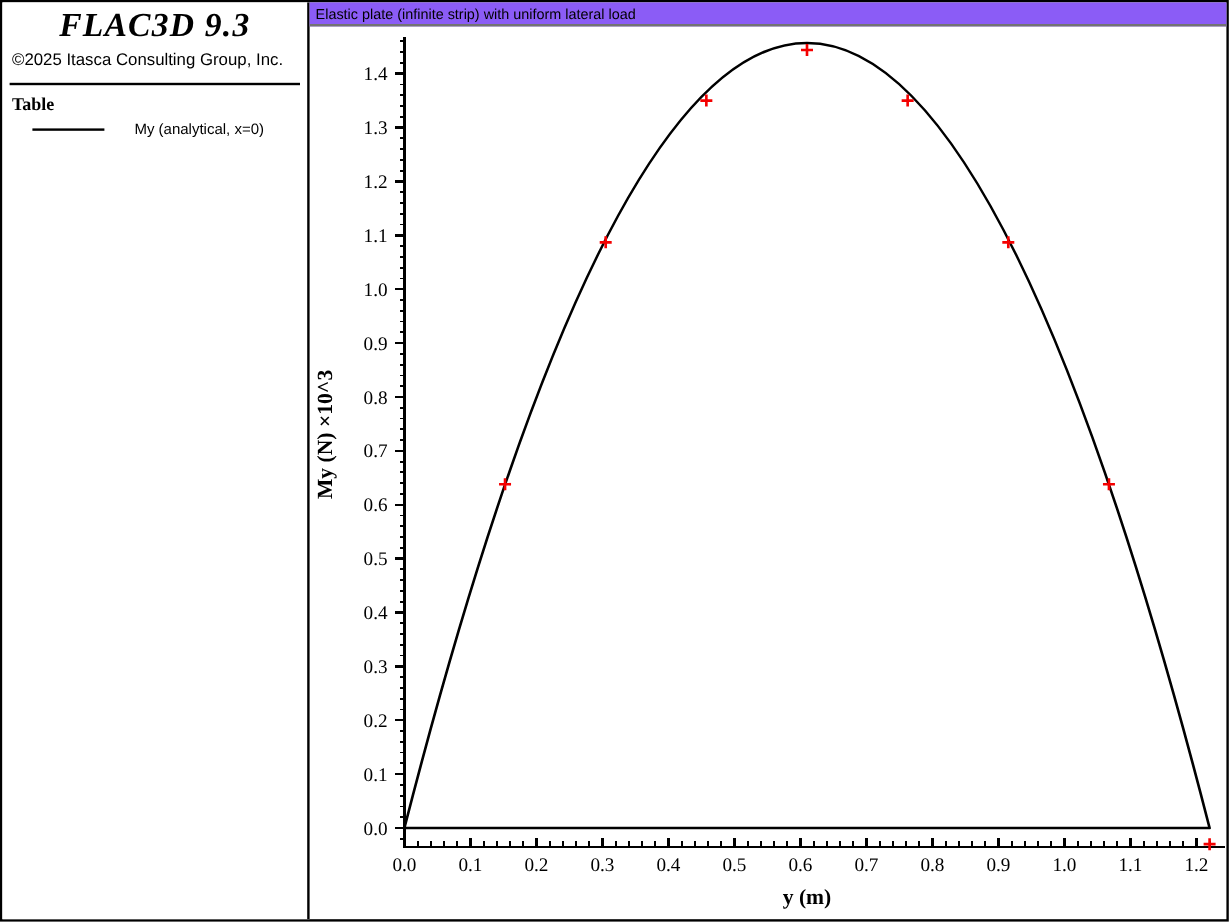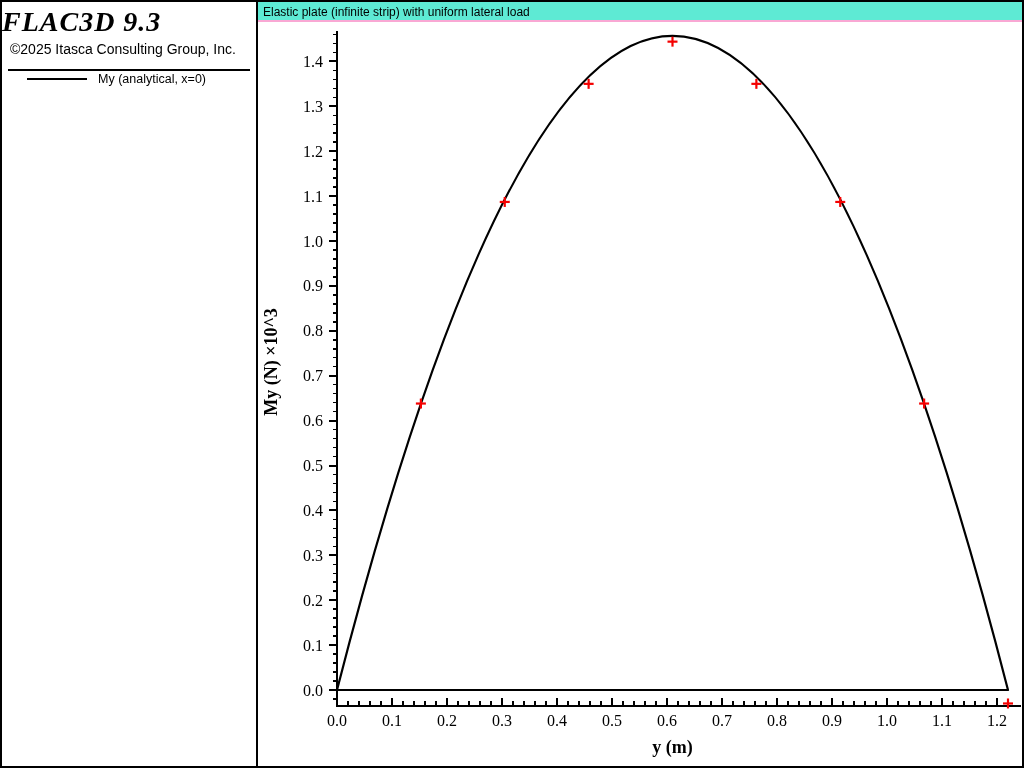--- a/index.html
+++ b/index.html
@@ -1,43 +1,44 @@
 <!DOCTYPE html>
 <html><head>
 <meta charset="utf-8">
 <style>
   html,body{margin:0;padding:0;background:#fff;}
   body{width:1024px;height:768px;font-family:"Liberation Sans",sans-serif;color:#000;}
   .frame{position:absolute;left:0;top:0;width:1024px;height:768px;border:2px solid #000;box-sizing:border-box;background:#fff;}
   
   .sidebar{position:absolute;left:0;top:0;width:254px;height:764px;border-right:2px solid #000;background:#fff;}
-  .logo{margin-top:4px;font-family:"Liberation Serif",serif;font-weight:bold;font-style:italic;font-size:28px;letter-spacing:1px;white-space:nowrap;}
+  .logo{margin-top:4px;text-align:center;font-family:"Liberation Serif",serif;font-weight:bold;font-style:italic;font-size:28px;letter-spacing:1px;white-space:nowrap;}
   .copyright{margin:3px 0 0 8px;font-size:14px;white-space:nowrap;}
   .sidebar-rule{height:2px;background:#000;margin:12px 6px 0 6px;}
   .legend-title{margin:9px 0 3px 8px;font-family:"Liberation Serif",serif;font-weight:bold;font-size:15px;}
   .legend-row{display:flex;align-items:center;height:16px;}
   .swatch-box{width:60px;margin-left:25px;display:flex;justify-content:center;align-items:center;flex:none;}
   .line-swatch{width:60px;height:2px;background:#000;}
-  .legend-label{margin-left:11px;font-size:12.5px;white-space:nowrap;}
+  .legend-label{margin-left:25px;font-size:12.5px;white-space:nowrap;}
   
-  .titlebar{position:absolute;left:256px;top:0;right:0;height:18px;border-bottom:2px solid #f9a8d4;box-sizing:content-box;background:#5eead4;}
+  .titlebar{position:absolute;left:256px;top:0;right:0;height:18px;border-bottom:2px solid #737373;box-sizing:content-box;background:#8b5cf6;}
   .titlebar span{display:inline-block;padding:3px 0 0 5px;font-size:12px;white-space:nowrap;}
   #plot{position:absolute;left:256px;top:20px;width:766px;height:744px;}
   .tick{font-family:"Liberation Serif",serif;font-size:16px;fill:#000;}
   .axlabel{font-family:"Liberation Serif",serif;font-size:18px;font-weight:bold;fill:#000;}
 </style>
 </head>
 <body>
 
 <div class="frame">
 
   <div class="sidebar">
     <div class="logo">FLAC3D 9.3</div>
     <div class="copyright">©2025 Itasca Consulting Group, Inc.</div>
     <div class="sidebar-rule"></div>
+    <div class="legend-title">Table</div>
 
     <div class="legend-row">
       <span class="swatch-box">
         <span class="line-swatch" style="background: rgb(0, 0, 0);"></span>
       </span>
       <span class="legend-label">My (analytical, x=0)</span>
     </div>
 
   </div>
 

